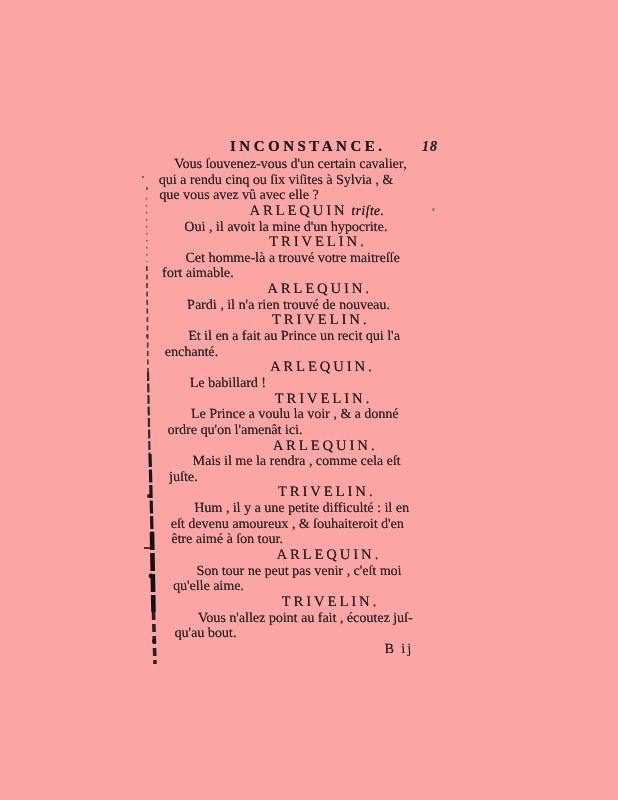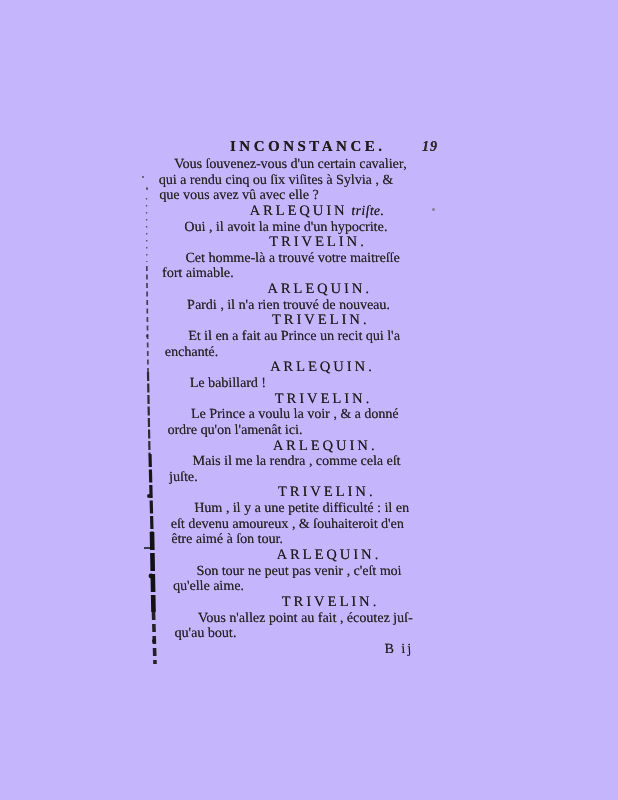--- a/index.html
+++ b/index.html
@@ -1,17 +1,17 @@
 <!DOCTYPE html>
 <html><head>
 <meta charset="utf-8">
 <style>
   html,body{margin:0;padding:0;}
   .canvas{
-    position:relative;width:618px;height:800px;background:#c4b5fd;
+    position:relative;width:618px;height:800px;background:#fca5a5;
     font-family:"Liberation Serif","DejaVu Serif",serif;color:#272523;
     overflow:hidden;
   }
   .header{position:absolute;left:158px;top:138px;width:282px;height:18px;
     text-shadow:0 0 .5px rgba(25,22,20,.75);}
   .title{position:absolute;left:72px;top:0;font-size:15px;font-weight:bold;
     letter-spacing:3.5px;color:#1f1d1b;white-space:nowrap;}
   .pagenum{position:absolute;right:2px;top:1px;font-size:14px;font-style:italic;
     font-weight:bold;letter-spacing:1px;color:#2a2826;}
   .body{position:absolute;left:158px;top:156px;width:282px;
@@ -46,21 +46,21 @@
     <circle cx="11" cy="380" r="2.4" fill="#141414"></circle>
     <circle cx="14" cy="445" r="2" fill="#181818"></circle>
   </svg>
 
   <span class="dot" style="left:142px;top:176px;width:2px;height:2px;"></span>
   <span class="dot" style="left:146px;top:187px;width:2px;height:3px;"></span>
   <span class="dot" style="left:432px;top:208px;width:3px;height:3px;opacity:.55;"></span>
 
   <div class="header">
     <span class="title">INCONSTANCE.</span>
-    <span class="pagenum">19</span>
+    <span class="pagenum">18</span>
   </div>
 
   <div class="body" id="body">
       <div class="line ind-s">Vous ſouvenez-vous d'un certain cavalier,</div>
       <div class="line">qui a rendu cinq ou ſix viſites à Sylvia , &amp;</div>
       <div class="line">que vous avez vû avec elle ?</div>
       <div class="line speaker"><span>ARLEQUIN</span><span class="stage"> triſte.</span></div>
       <div class="line ind-p">Oui , il avoit la mine d'un hypocrite.</div>
       <div class="line speaker"><span>TRIVELIN.</span></div>
       <div class="line ind-p">Cet homme-là a trouvé votre maitreſſe</div>

